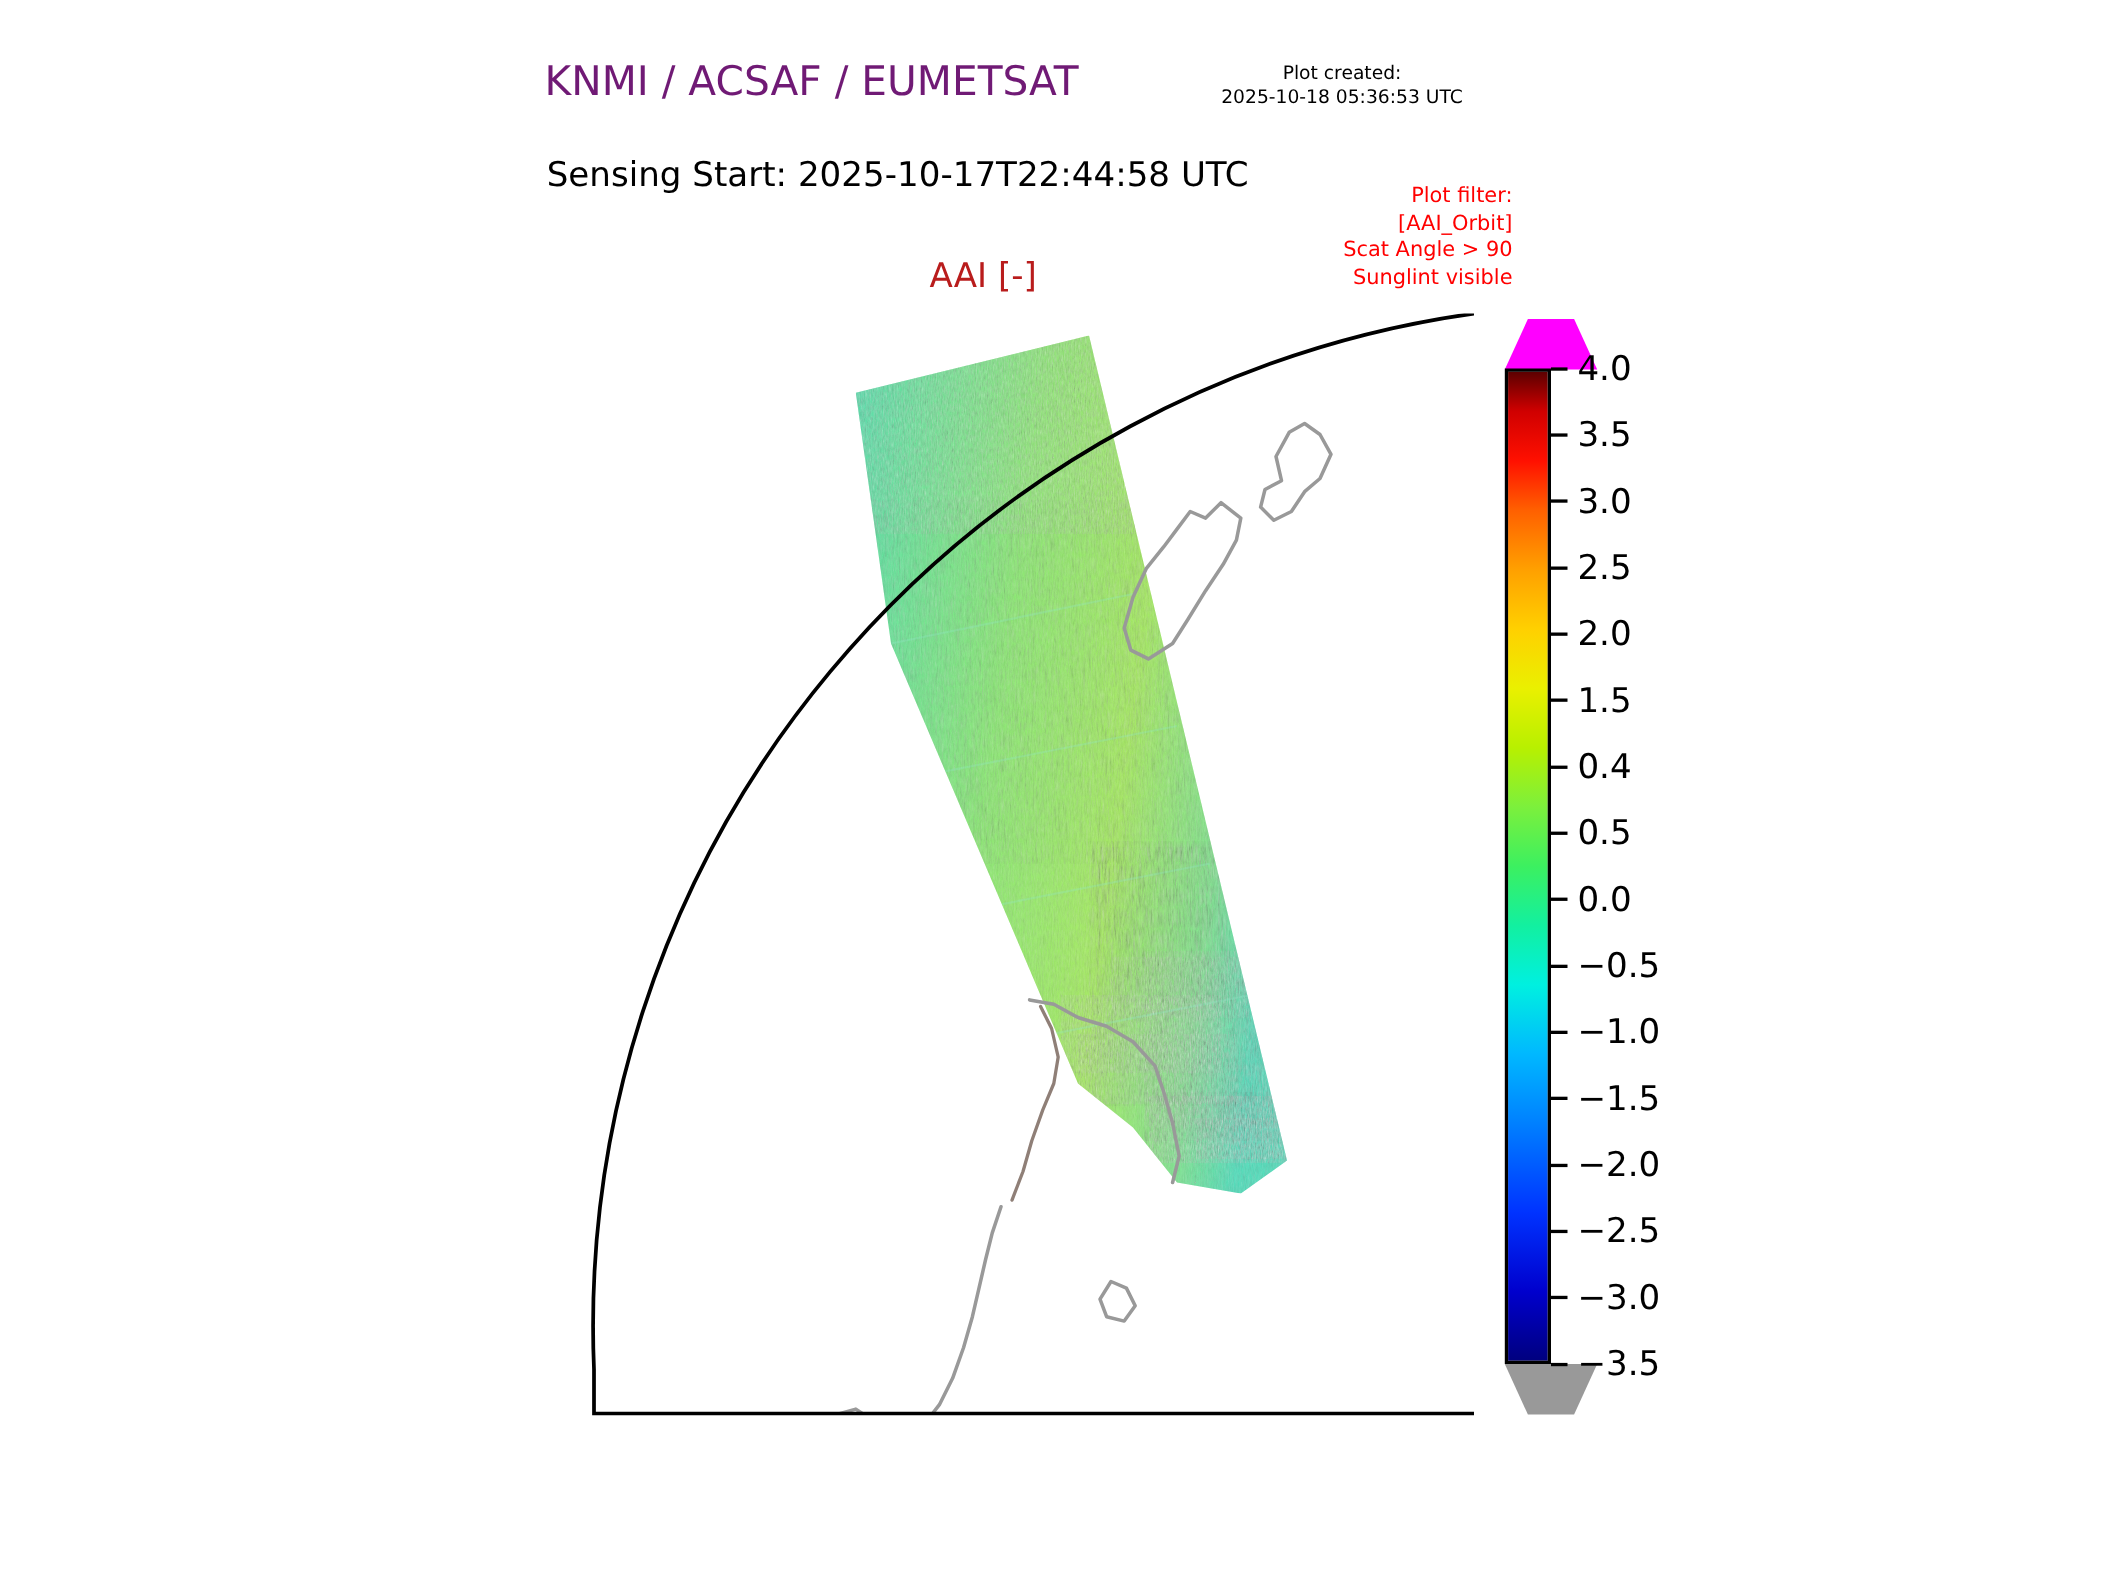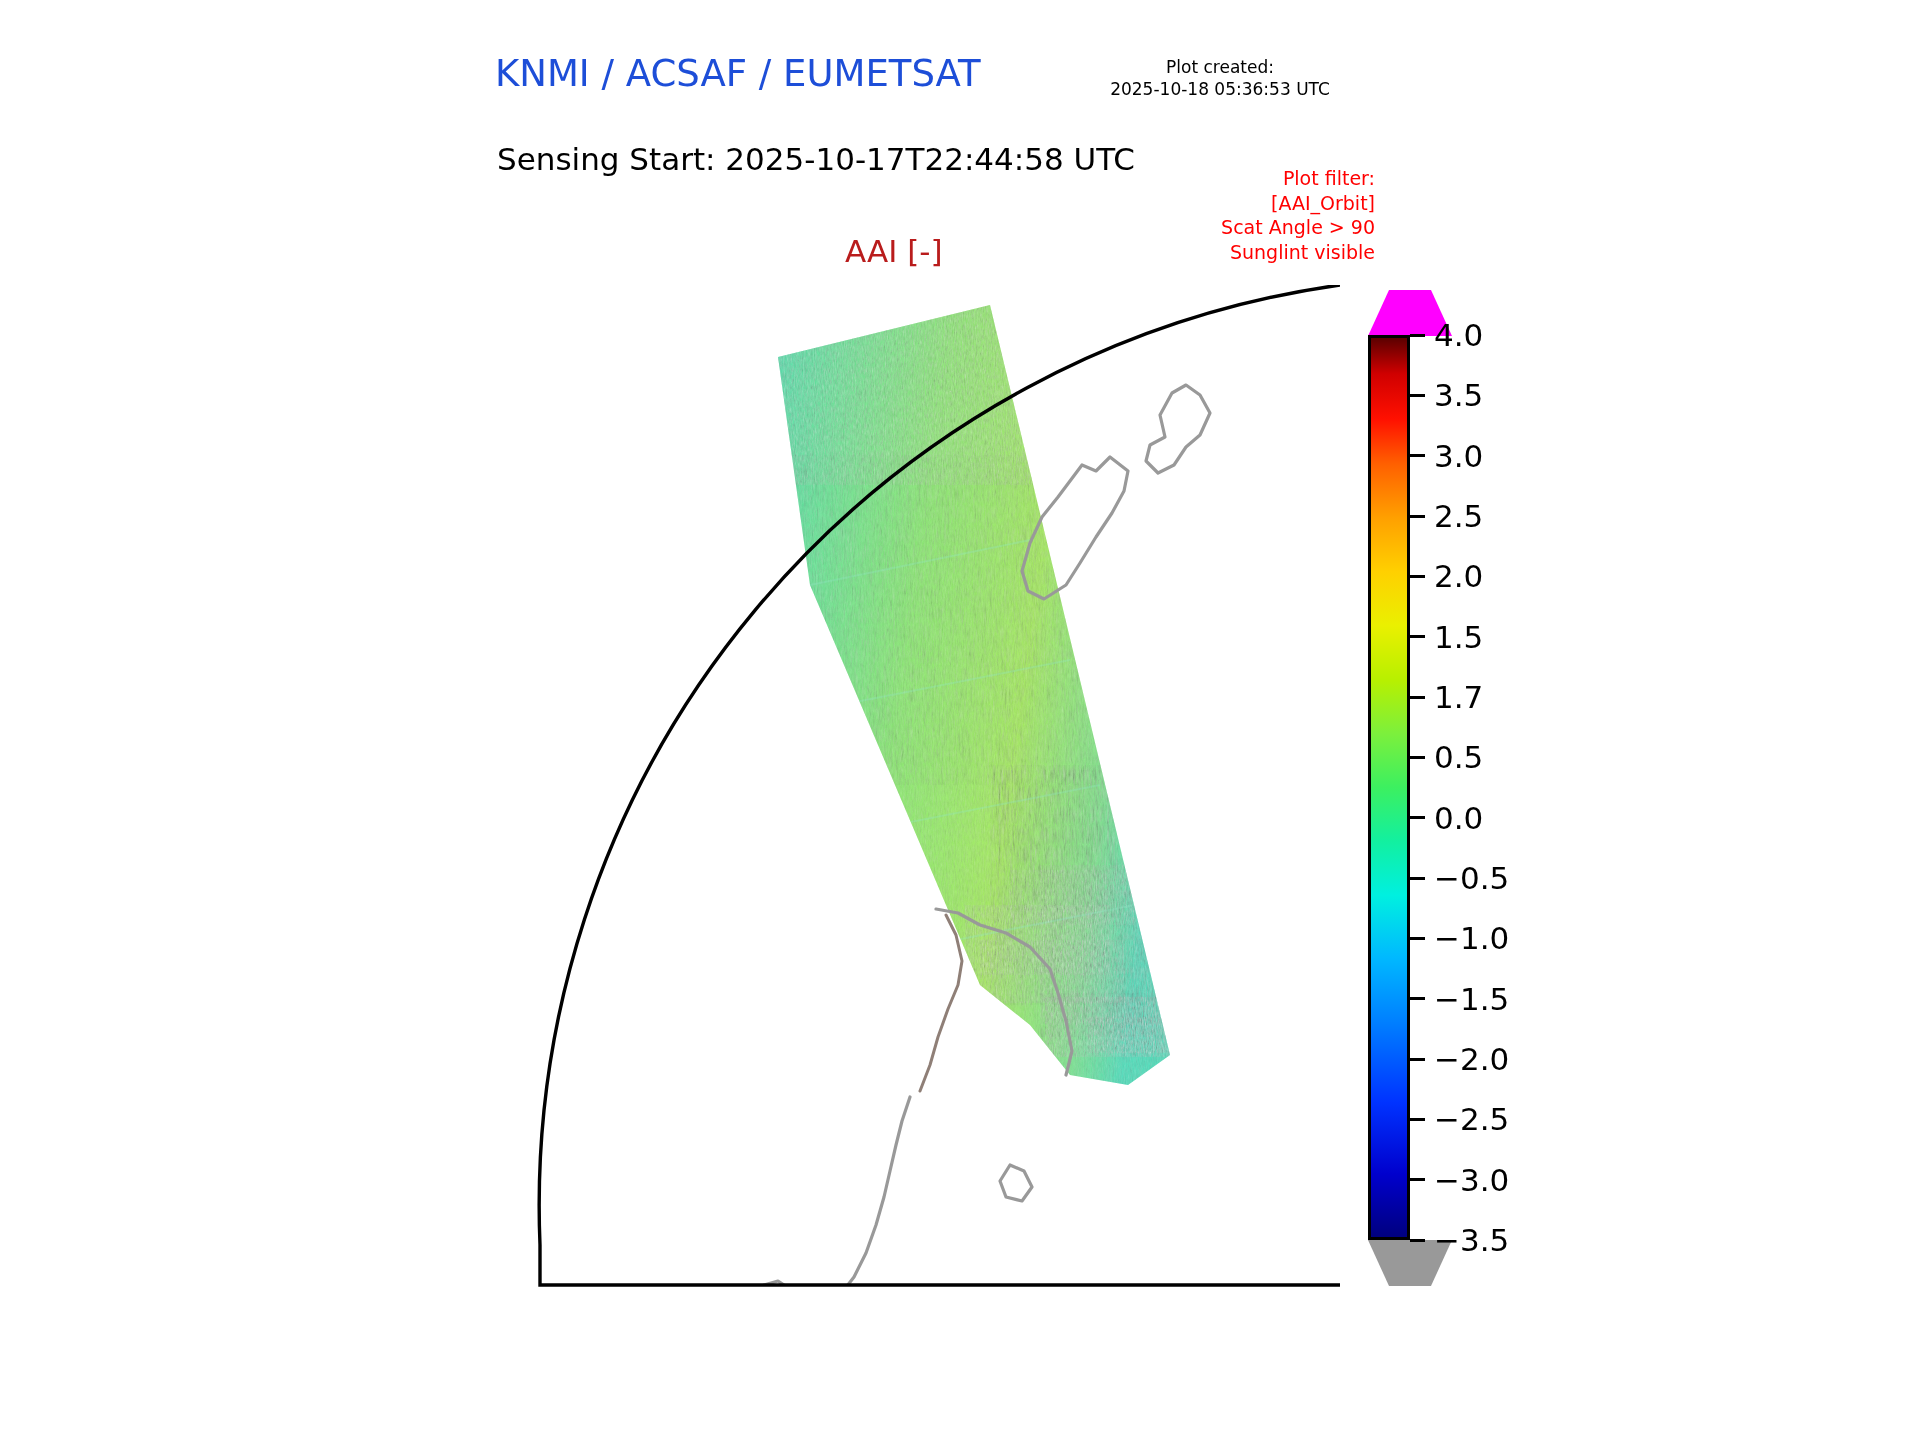--- a/index.html
+++ b/index.html
@@ -2,21 +2,21 @@
 <html><head>
 <meta charset="utf-8">
 <style>
   html,body{margin:0;padding:0;background:#ffffff;}
   body{width:1920px;height:1440px;position:relative;
        font-family:"DejaVu Sans","Liberation Sans",sans-serif;overflow:hidden;}
 
   .abs{position:absolute;}
 
   
-  #org-title{left:495px;top:52px;font-size:37px;color:#1d4ed8;white-space:nowrap;}
+  #org-title{left:495px;top:52px;font-size:37px;color:#701a75;white-space:nowrap;}
 
   #created-block{left:1075px;top:56px;text-align:center;width:290px;
                  font-size:17px;color:#000;line-height:1.32;}
 
   #main-title{left:497px;top:139px;font-size:31px;color:#000;line-height:1.33;white-space:nowrap;}
   #var-title{left:845px;top:233px;font-size:31px;color:#b91c1c;white-space:nowrap;}
 
   #filter-block{left:1135px;top:166px;width:240px;text-align:right;
                 font-size:19px;color:#ff0000;line-height:1.30;}
 
@@ -205,21 +205,21 @@
       <div class="cb-ticklabel" style="top: 105.333px;">3.5</div>
       <div class="cb-tickline" style="top: 164.167px;"></div>
       <div class="cb-ticklabel" style="top: 165.667px;">3.0</div>
       <div class="cb-tickline" style="top: 224.5px;"></div>
       <div class="cb-ticklabel" style="top: 226px;">2.5</div>
       <div class="cb-tickline" style="top: 284.833px;"></div>
       <div class="cb-ticklabel" style="top: 286.333px;">2.0</div>
       <div class="cb-tickline" style="top: 345.167px;"></div>
       <div class="cb-ticklabel" style="top: 346.667px;">1.5</div>
       <div class="cb-tickline" style="top: 405.5px;"></div>
-      <div class="cb-ticklabel" style="top: 407px;">1.7</div>
+      <div class="cb-ticklabel" style="top: 407px;">0.4</div>
       <div class="cb-tickline" style="top: 465.833px;"></div>
       <div class="cb-ticklabel" style="top: 467.333px;">0.5</div>
       <div class="cb-tickline" style="top: 526.167px;"></div>
       <div class="cb-ticklabel" style="top: 527.667px;">0.0</div>
       <div class="cb-tickline" style="top: 586.5px;"></div>
       <div class="cb-ticklabel" style="top: 588px;">−0.5</div>
       <div class="cb-tickline" style="top: 646.833px;"></div>
       <div class="cb-ticklabel" style="top: 648.333px;">−1.0</div>
       <div class="cb-tickline" style="top: 707.167px;"></div>
       <div class="cb-ticklabel" style="top: 708.667px;">−1.5</div>

